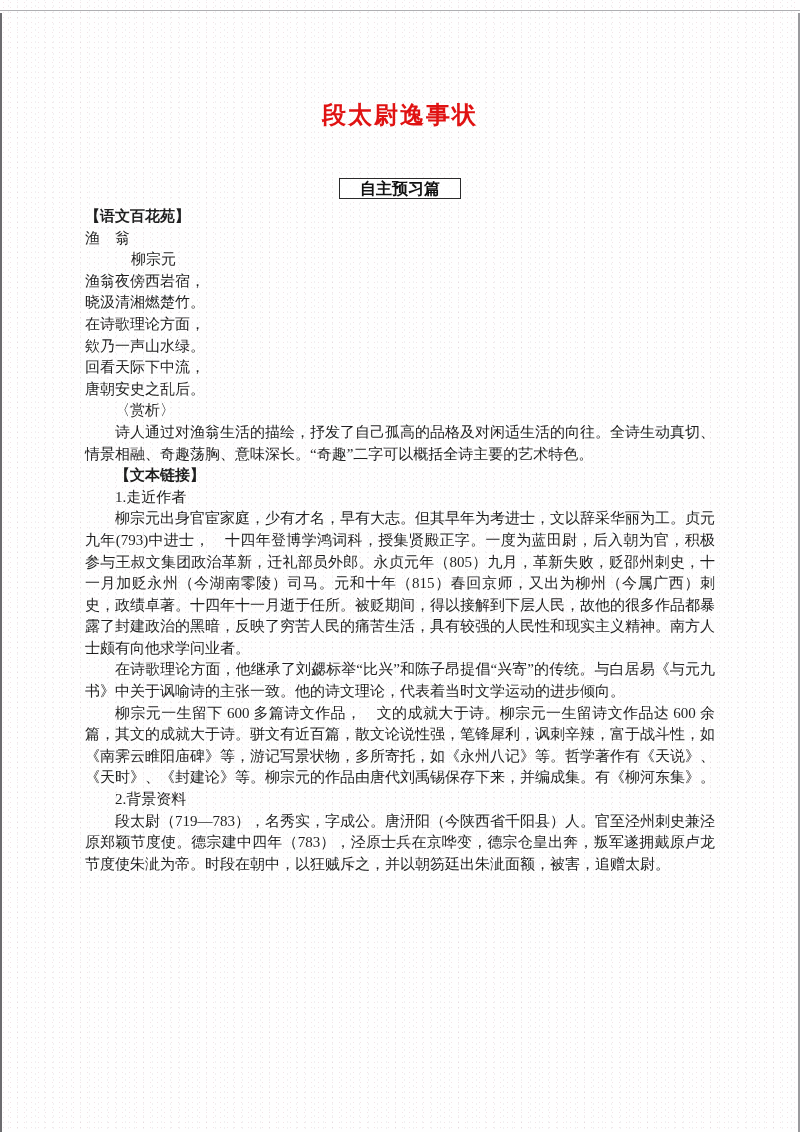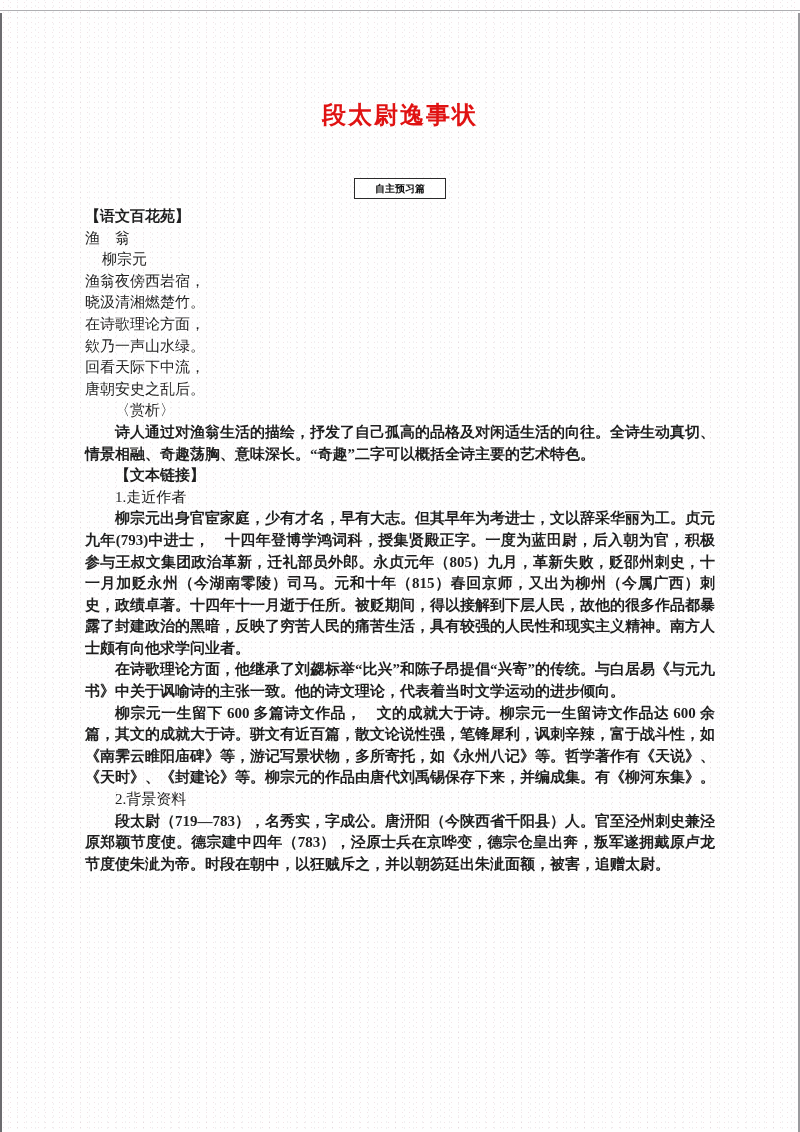--- a/index.html
+++ b/index.html
@@ -47,21 +47,21 @@
     color: #e01212;
   }
   .badge-row {
     margin-top: 50px;
     text-align: center;
   }
   .badge {
     display: inline-block;
     border: 1px solid #2a2a2a;
     padding: 0 20px;
-    font-size: 10px;
+    font-size: 16px;
     line-height: 19px;
     font-weight: bold;
     color: #111;
     background: rgba(255,255,255,0.6);
   }
   .content {
     margin: 0 85px;
     font-size: 15px;
     line-height: 21.6px;
   }
@@ -72,27 +72,26 @@
   }
   .indent-heading {
     text-indent: 2em;
   }
   .indent-heading.bold { font-weight: bold; }
   .poem {
     text-align: left;
   }
   .poem-author {
     position: relative;
-    left: 17px;
+    left: 46px;
   }
   .para {
     margin: 0;
     text-indent: 2em;
     text-align: justify;
-    font-weight: bold;
   }
 </style>
 </head>
 <body>
 
 <div class="edge-top"></div>
 <div class="edge-left"></div>
 <div class="edge-right"></div>
 
 <div class="page">

